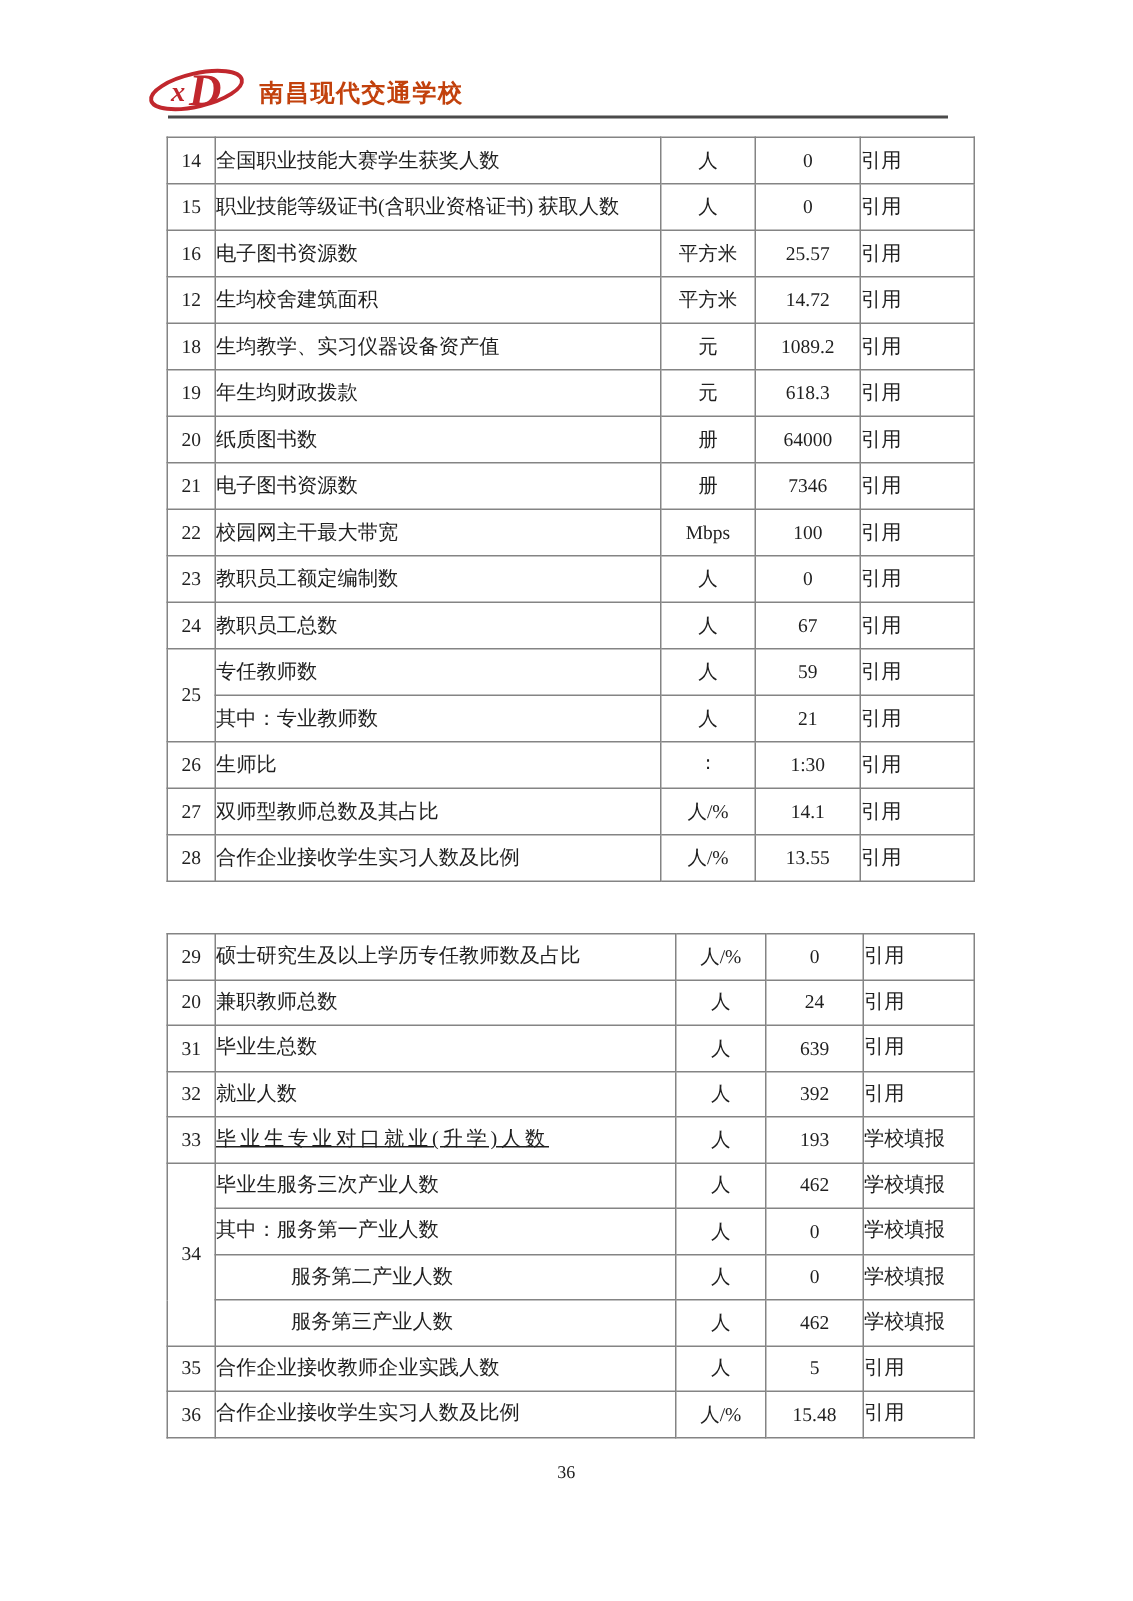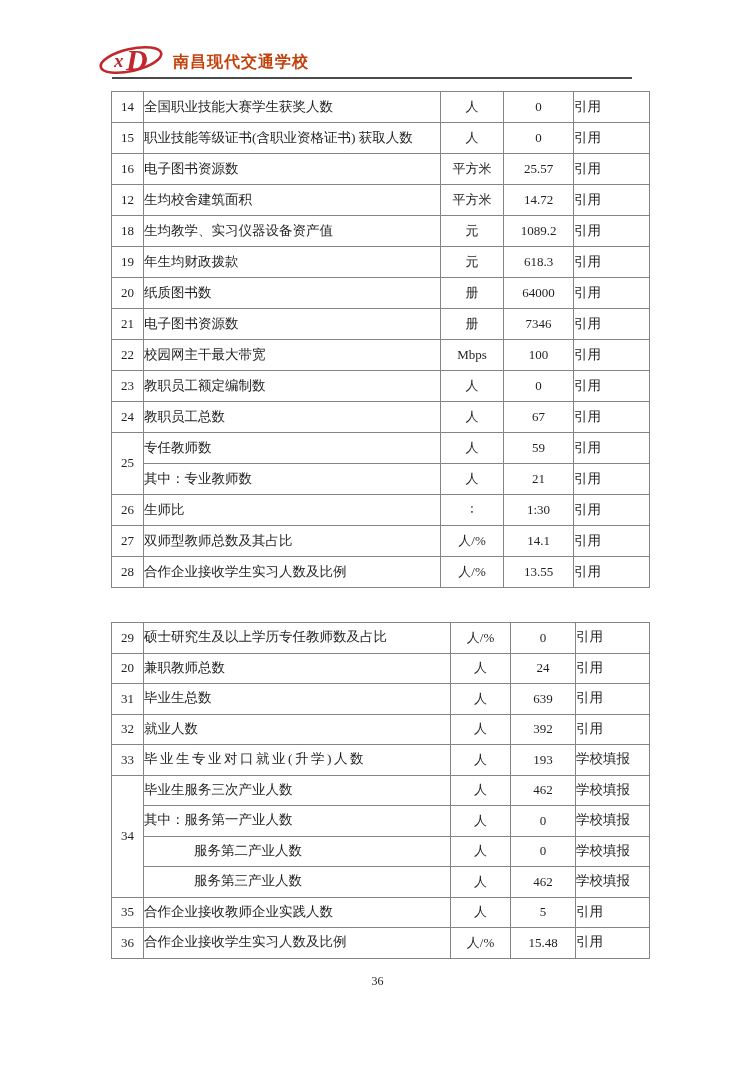--- a/index.html
+++ b/index.html
@@ -54,21 +54,21 @@
     border: 1px solid #848484;
     padding: 0;
     vertical-align: middle;
     line-height: 1.1;
   }
   table.t1 tr { height: 31px; }
   table.t2 tr { height: 30.5px; }
   td.col-no { text-align: center; font-size: 13px; }
   td.col-name { text-align: left; padding: 2px 4px 2px 8px; margin-left: 46px; }
   td.col-name.indent { padding-left: 50px; }
-  td.col-name.tracked { letter-spacing: 2.5px; }
+  td.col-name.tracked { letter-spacing: 2.5px; text-decoration: underline; }
   td.col-unit { text-align: center; font-size: 13px; }
   td.col-value { text-align: center; font-size: 13px; }
   td.col-source { text-align: left; }
   
   table.t1 col.c-no { width: 32px; }
   table.t1 col.c-name { width: 297px; }
   table.t1 col.c-unit { width: 63px; }
   table.t1 col.c-value { width: 70px; }
   table.t1 col.c-source { width: 76px; }
   

